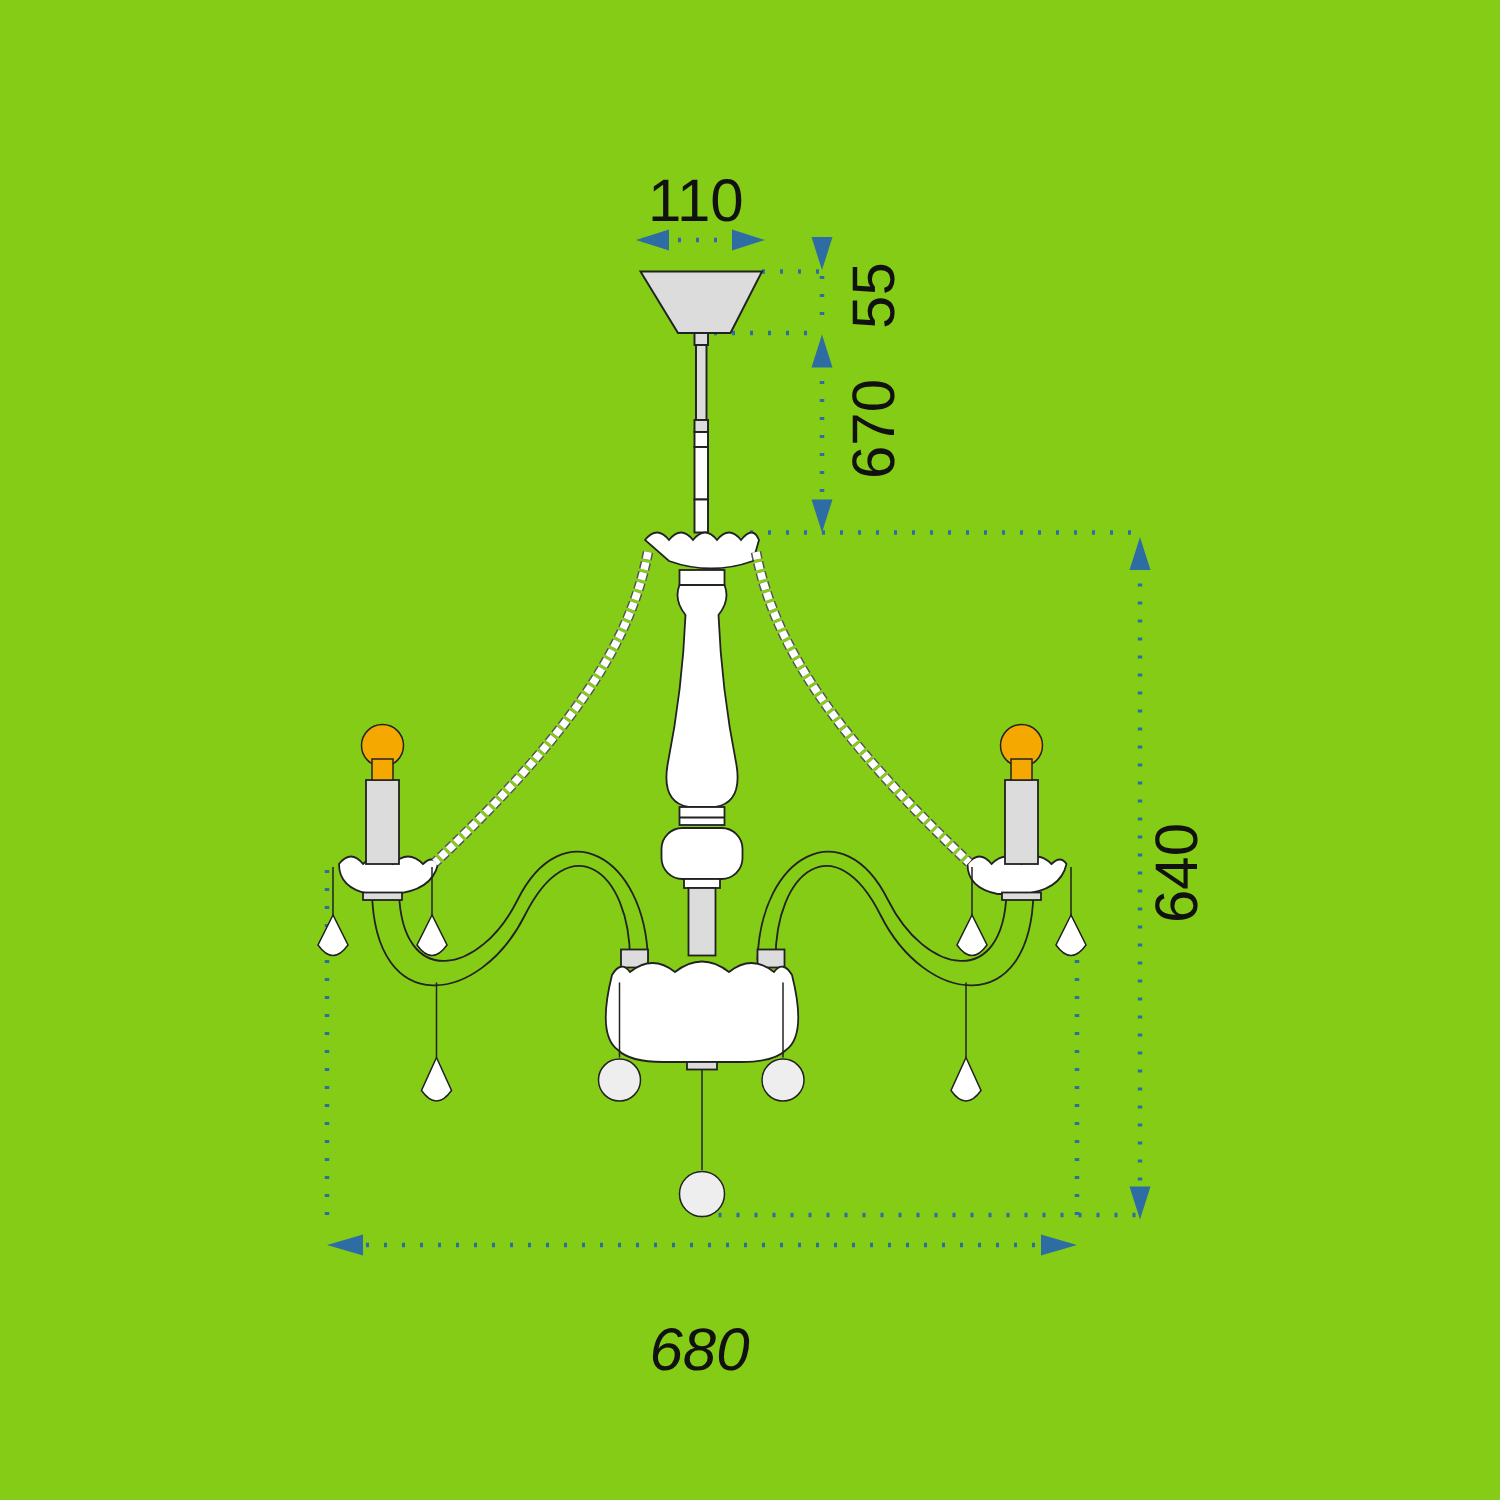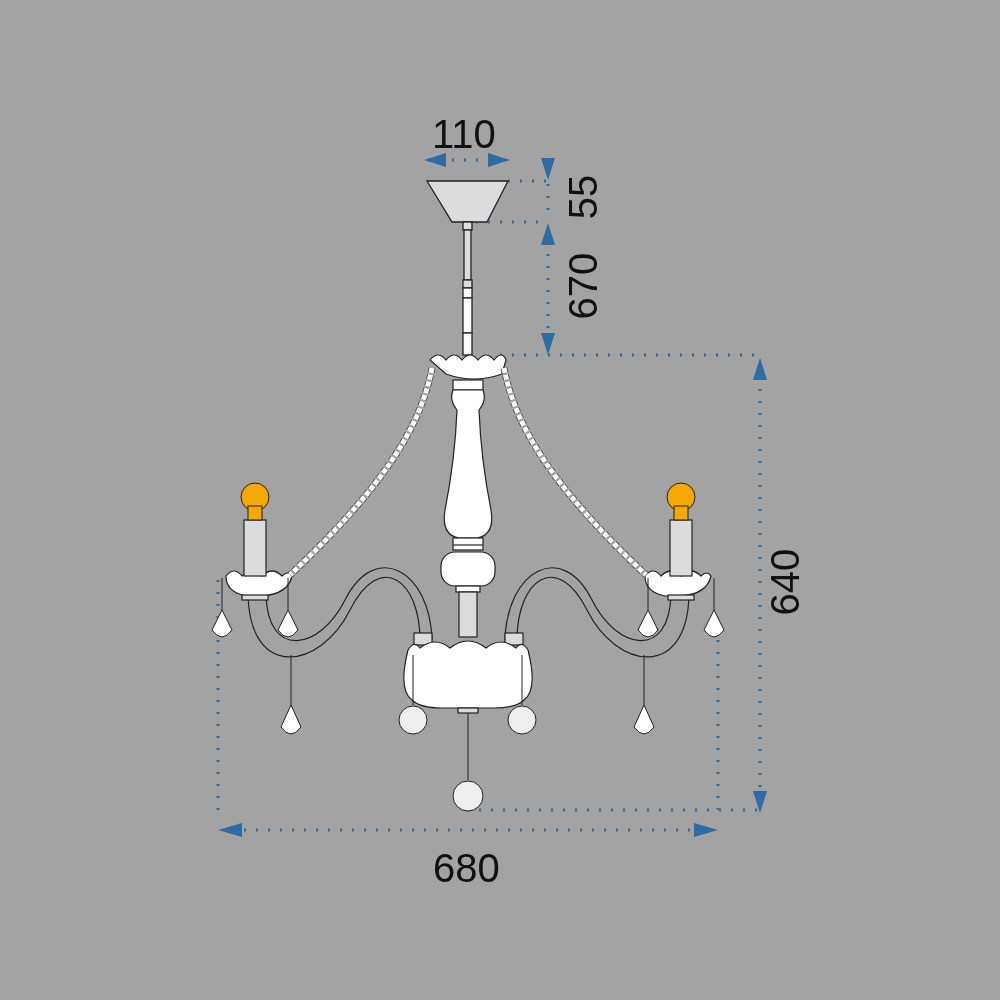--- a/index.html
+++ b/index.html
@@ -1,24 +1,24 @@
 <!DOCTYPE html>
 <html><head>
 <meta charset="utf-8">
 <style>
   html, body { margin: 0; padding: 0; background: #ffffff; }
-  .canvas { position: relative; width: 1000px; height: 1000px; background: #a3a3a3; overflow: hidden; }
+  .canvas { position: relative; width: 1000px; height: 1000px; background: #84cc16; overflow: hidden; }
   svg.drawing { position: absolute; left: 0; top: 0; width: 1000px; height: 1000px; }
   .dim-label { position: absolute; font-family: "Liberation Sans", sans-serif; color: #111; font-size: 40px; line-height: 1; white-space: nowrap; }
   .dim-label.vert { transform: rotate(-90deg); transform-origin: center center; }
   #lbl-110 { left: 432px; top: 114px; }
   #lbl-55 { left: 553px; top: 177px; width: 60px; text-align: center; }
   #lbl-670 { left: 538px; top: 266px; width: 90px; text-align: center; }
   #lbl-640 { left: 740px; top: 562px; width: 90px; text-align: center; }
-  #lbl-680 { left: 433px; top: 848px; }
+  #lbl-680 { left: 433px; top: 880px; font-style: italic; }
 </style>
 </head>
 <body>
 
 <div class="canvas">
   <svg class="drawing" viewBox="0 0 1000 1000">
     <defs>
       <marker id="arr" viewBox="0 0 10 10" refX="5" refY="5" markerWidth="6" markerHeight="6" orient="auto-start-reverse">
         <path d="M0,0 L10,5 L0,10 z" fill="#2e6da4"></path>
       </marker>

